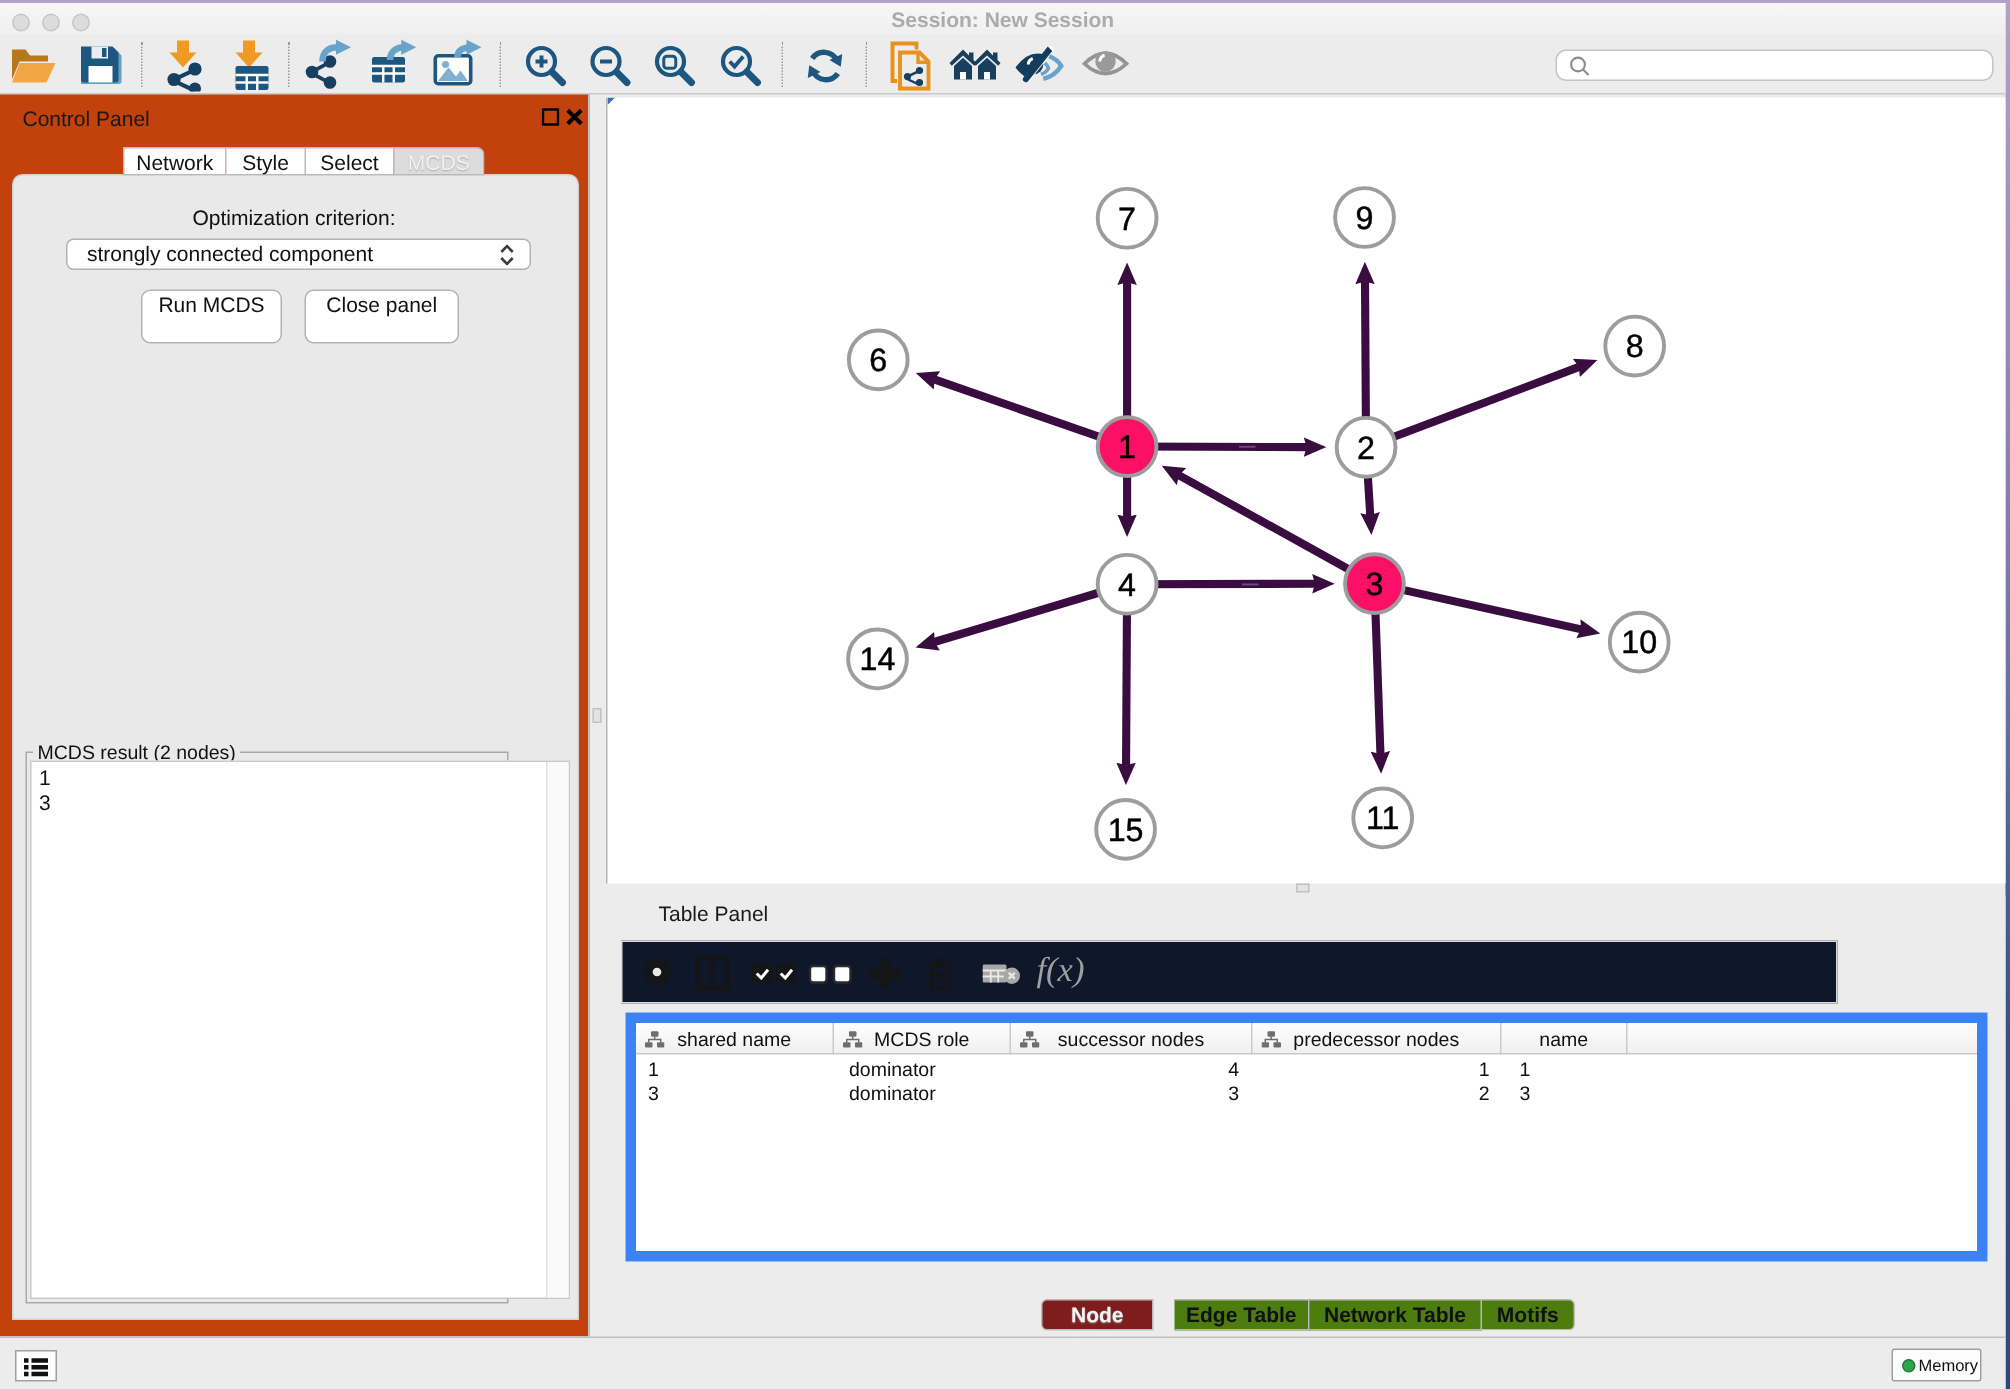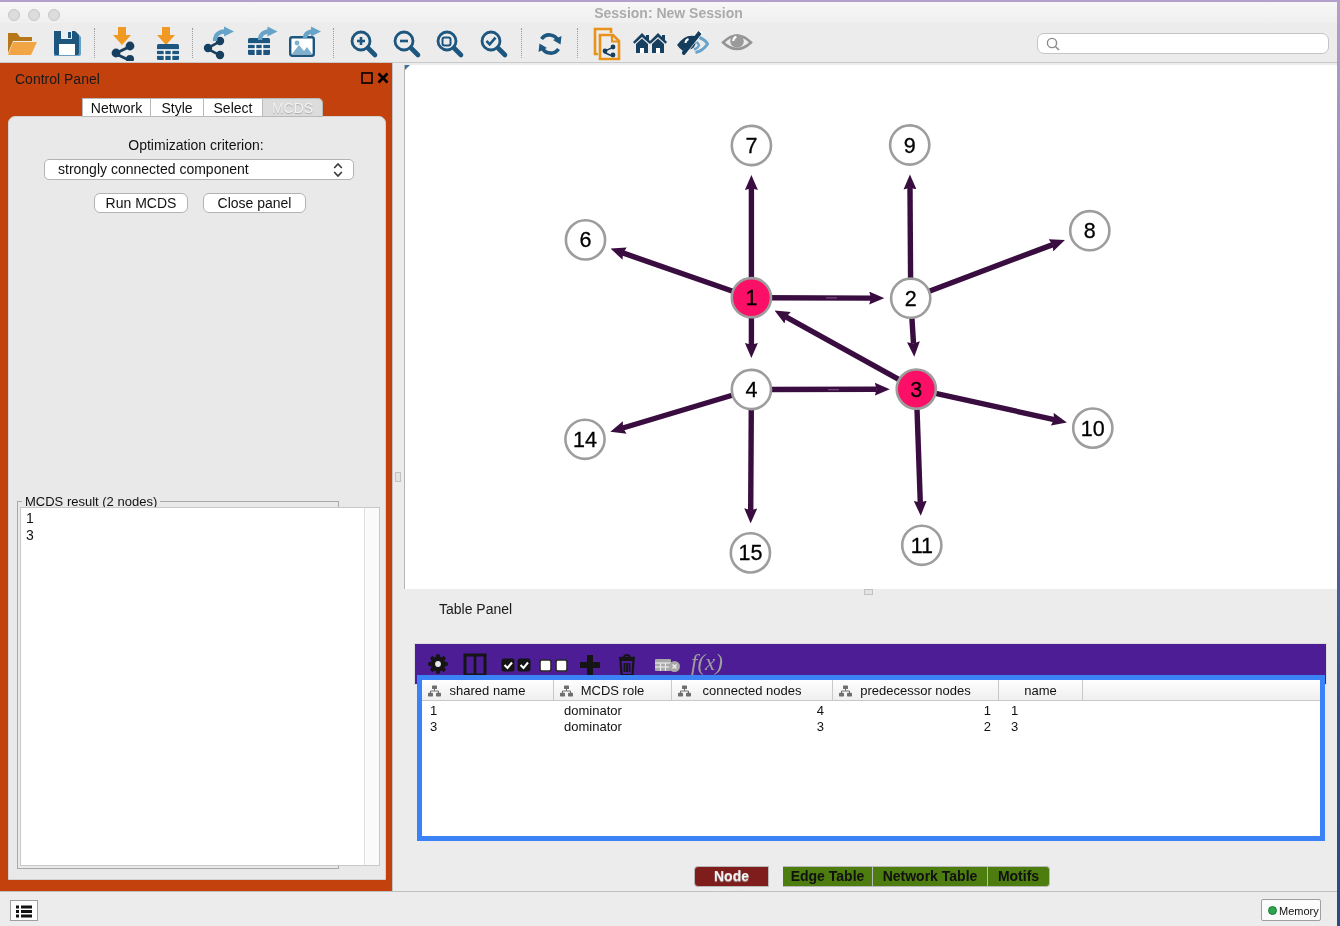--- a/index.html
+++ b/index.html
@@ -28,38 +28,38 @@
 #controlpanel { left:0; top:63px; width:393px; height:828px; background:#c2410c; border-right:1px solid #c4c4c4; }
 #cp-title { position:absolute; left:15px; top:8px; font-size:14px; color:#1a1a1a; }
 .winbtns { position:absolute; top:9px; }
 
 
 .tab { position:absolute; height:19px; background:#fff; border:1px solid #b9b9b9; border-left:none; font-size:14px; color:#111; text-align:center; line-height:18px; z-index:3; }
 #innerpanel { position:absolute; left:8px; top:53px; width:378px; height:764px; background:#e9e9e9; border:1px solid #d2d2d2; border-radius:7px 7px 0 0; }
 
 #optlabel { position:absolute; left:0; top:74px; width:100%; text-align:center; font-size:14px; color:#111; }
 #dropdown { position:absolute; left:44px; top:96px; width:310px; height:21px; background:#fff; border:1px solid #b3b3b3; border-radius:5px; font-size:14px; color:#111; line-height:19px; padding-left:13px; }
-.btn { position:absolute; top:130px; height:20px; background:#fff; border:1px solid #b3b3b3; border-radius:6px; font-size:14px; color:#111; text-align:center; line-height:18px; }
+.btn { position:absolute; top:130px; height:36px; background:#fff; border:1px solid #b3b3b3; border-radius:6px; font-size:14px; color:#111; text-align:center; line-height:18px; }
 
 #fieldset { position:absolute; left:17px; top:438px; width:322px; height:368px; border:1px solid #a9a9a9; }
 #fs-legend { position:absolute; left:4px; top:-8px; background:#e9e9e9; padding:0 3px; font-size:13px; color:#111; }
 #resultbox { position:absolute; left:2px; top:5px; width:360px; height:359px; background:#fff; border:1px solid #c8c8c8; }
 #resultbox .sb { position:absolute; right:0; top:0; width:15px; height:100%; background:#fafafa; border-left:1px solid #e0e0e0; }
 #resultbox pre { font-family:"Liberation Sans", sans-serif; font-size:14px; color:#111; padding:2px 0 0 5px; line-height:17px; }
 
 
 #netwin { left:404px; top:65px; width:933px; height:524px; background:#fff; border-left:1px solid #b5b5b5; }
 #nettitle { position:absolute; left:0; top:0; width:100%; height:21px; background:linear-gradient(#f4f4f4,#dadada); border-bottom:1px solid #9e9e9e; }
 #nettitle .name { position:absolute; top:2px; width:100%; text-align:center; font-size:14px; font-weight:bold; color:#1a1a1a; }
 
 
 #tablepanel { left:404px; top:597px; width:933px; height:294px; background:#ececec; }
 #tp-title { position:absolute; left:11px; top:4px; font-size:14px; color:#1a1a1a;margin-left:24px; }
-#tp-toolbar { position:absolute; left:10px; top:30px; width:913px; height:42px; background:#4c1d95; border:1px solid #dcdcdc;margin-top:16px; }
-#tp-table { position:absolute; left:13px; top:78px; width:908px; height:166px; background:#fff; border:5px solid #3b82f6;padding-left:16px; }
+#tp-toolbar { position:absolute; left:10px; top:30px; width:811px; height:42px; background:#0f172a; border:1px solid #dcdcdc; }
+#tp-table { position:absolute; left:13px; top:78px; width:908px; height:166px; background:#fff; border:7px solid #3b82f6;padding-left:16px; }
 
 
 .btab { position:absolute; top:269px; height:21px; border:1px solid #b9b9b9; border-left:none; font-size:14px; font-weight:bold; text-align:center; line-height:19px; background:#4d7c0f; color:#111; }
 .tpi { position:absolute; top:9px; }
 #tp-thead { position:absolute; left:0; top:0; width:100%; height:21px; background:linear-gradient(#fefefe,#efefef); border-bottom:1px solid #c9c9c9; }
 .th { position:absolute; top:0; height:21px; border-right:1px solid #c9c9c9; font-size:13px; color:#111; display:flex; align-items:center; justify-content:center; }
 .th .hier { position:absolute; left:6px; top:5px; }
 .td { position:absolute; font-size:13px; color:#111; }
 .tdr { text-align:right; }
 
@@ -420,21 +420,21 @@
         </div>
       <div class="th" style="left:250px;width:161px;">
           <svg class="hier" width="13" height="12" viewBox="0 0 13 12">
             <g fill="#6e6e6e">
               <rect x="4" y="0.5" width="5" height="3.6" rx="0.7"></rect>
               <rect x="0" y="7.8" width="5" height="3.6" rx="0.7"></rect>
               <rect x="8" y="7.8" width="5" height="3.6" rx="0.7"></rect>
             </g>
             <path d="M6.5 4 v2 M2.5 8 v-2 h8 v2" fill="none" stroke="#6e6e6e" stroke-width="1"></path>
           </svg>
-          <span>connected nodes</span>
+          <span>successor nodes</span>
         </div>
       <div class="th" style="left:411px;width:166px;">
           <svg class="hier" width="13" height="12" viewBox="0 0 13 12">
             <g fill="#6e6e6e">
               <rect x="4" y="0.5" width="5" height="3.6" rx="0.7"></rect>
               <rect x="0" y="7.8" width="5" height="3.6" rx="0.7"></rect>
               <rect x="8" y="7.8" width="5" height="3.6" rx="0.7"></rect>
             </g>
             <path d="M6.5 4 v2 M2.5 8 v-2 h8 v2" fill="none" stroke="#6e6e6e" stroke-width="1"></path>
           </svg>

